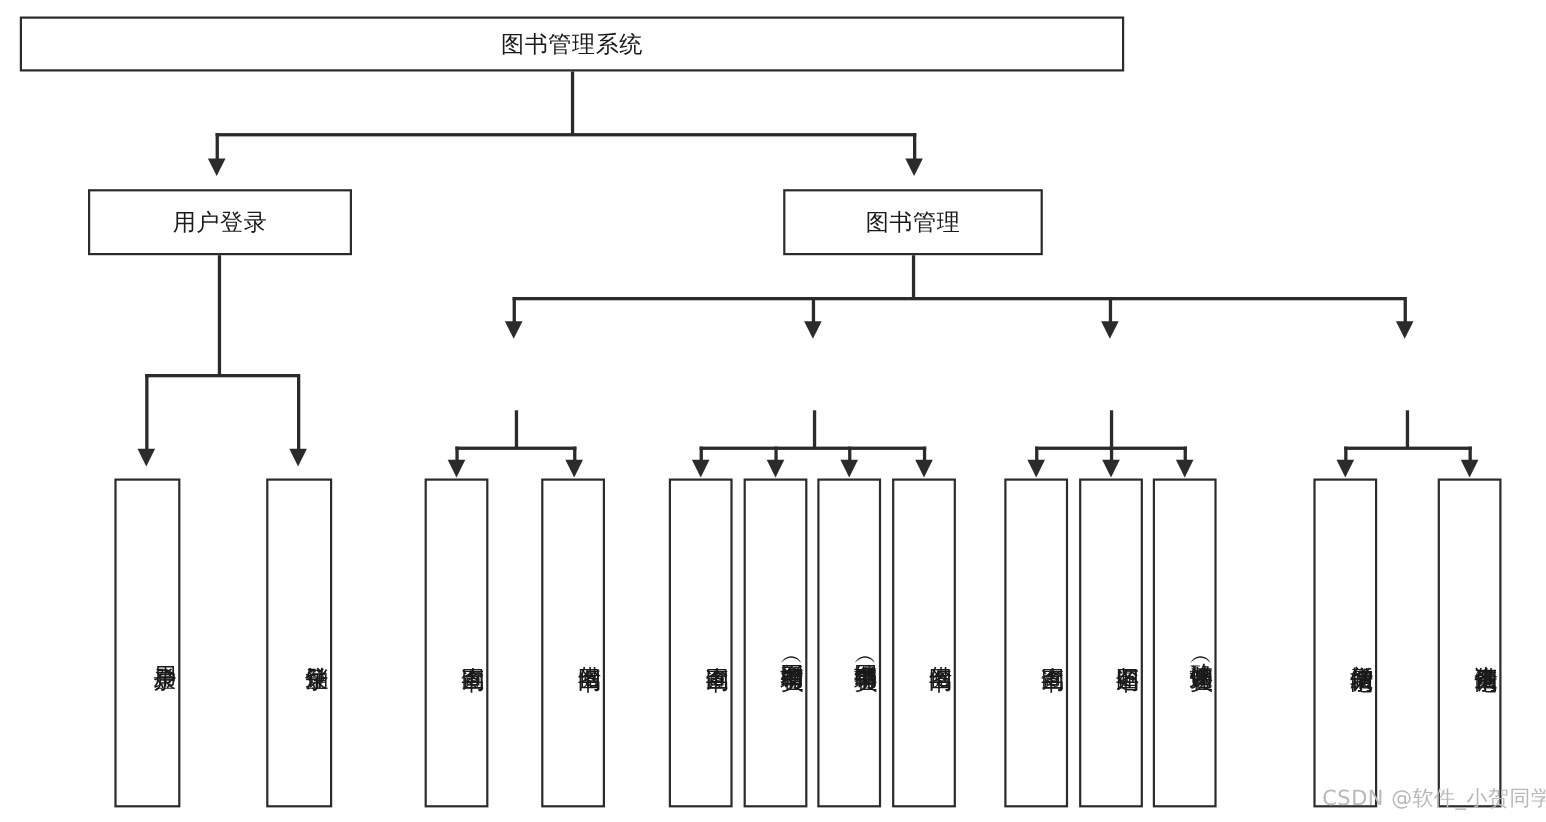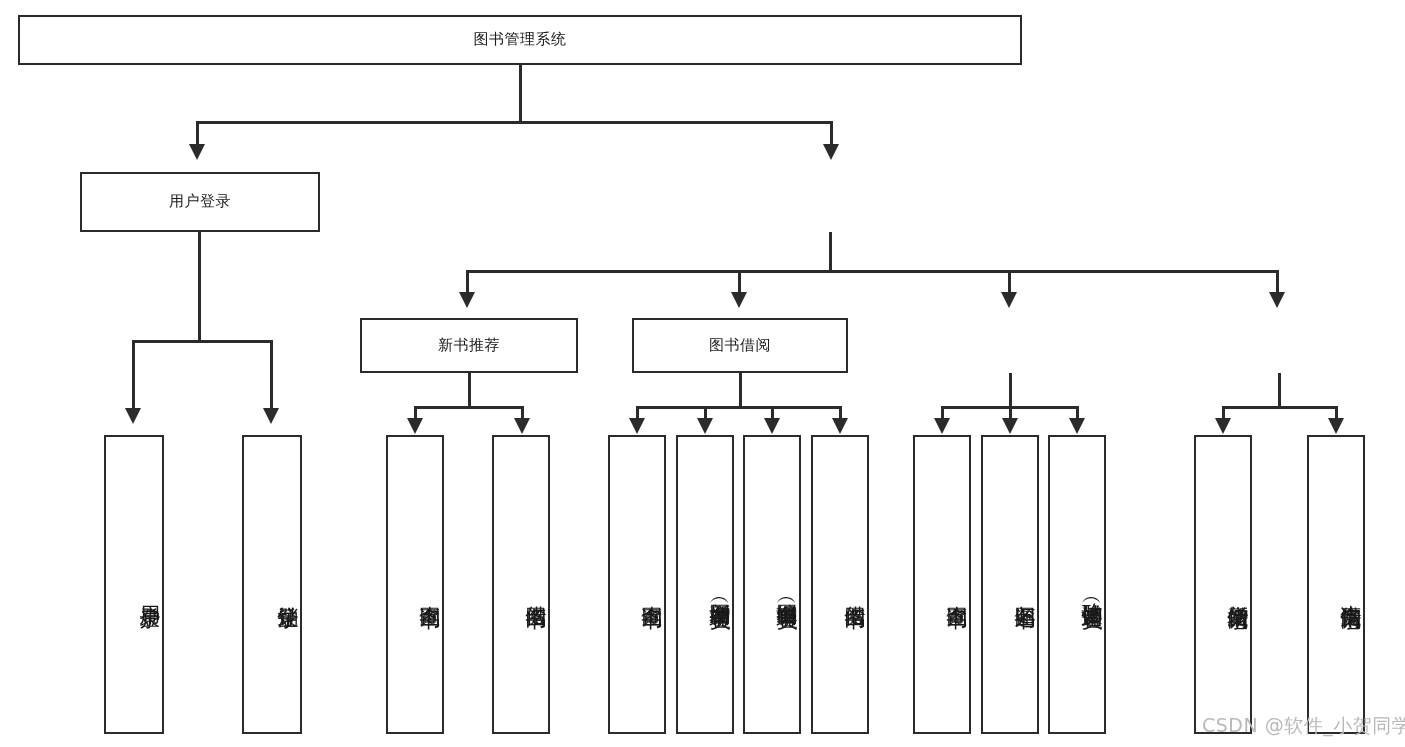--- a/index.html
+++ b/index.html
@@ -23,21 +23,21 @@
     box-sizing: border-box;
     border: 2px solid #2b2b2b;
     background: #ffffff;
     display: flex;
     align-items: center;
     justify-content: center;
     color: #1a1a1a;
     line-height: 1.18;
   }
   .node.h {
-    font-size: 15px;
+    font-size: 21px;
     letter-spacing: 0.5px;
     text-align: center;
   }
   .node.v {
     writing-mode: vertical-rl;
     text-orientation: upright;
     font-size: 21px;
     letter-spacing: 1px;
     align-items: flex-start;
     justify-content: center;
@@ -80,45 +80,42 @@
   <div class="seg-v" style="left:519px; top:65px; height:58px;"></div>
   <div class="seg-h" style="left:196px; top:121px; width:637px;"></div>
   <div class="seg-v" style="left:196px; top:121px; height:25px;"></div>
   <div class="arrow" style="left:189px; top:144px;"></div>
   <div class="seg-v" style="left:830px; top:121px; height:25px;"></div>
   <div class="arrow" style="left:823px; top:144px;"></div>
 
   <div class="node h" style="left:80px; top:172px; width:240px; height:60px;">
     <span>用户登录</span>
   </div>
+  <div class="node h" style="left:712px; top:172px; width:236px; height:60px;">
+    <span>图书管理</span>
+  </div>
 
   <div class="seg-v" style="left:198px; top:232px; height:110px;"></div>
   <div class="seg-h" style="left:132px; top:340px; width:140px;"></div>
   <div class="seg-v" style="left:132px; top:340px; height:70px;"></div>
   <div class="arrow" style="left:125px; top:408px;"></div>
   <div class="seg-v" style="left:270px; top:340px; height:70px;"></div>
   <div class="arrow" style="left:263px; top:408px;"></div>
 
   <div class="seg-v" style="left:829px; top:232px; height:40px;"></div>
   <div class="seg-h" style="left:466px; top:270px; width:812px;"></div>
   <div class="seg-v" style="left:466px; top:270px; height:24px;"></div>
   <div class="arrow" style="left:459px; top:292px;"></div>
   <div class="seg-v" style="left:738px; top:270px; height:24px;"></div>
   <div class="arrow" style="left:731px; top:292px;"></div>
   <div class="seg-v" style="left:1008px; top:270px; height:24px;"></div>
   <div class="arrow" style="left:1001px; top:292px;"></div>
   <div class="seg-v" style="left:1276px; top:270px; height:24px;"></div>
   <div class="arrow" style="left:1269px; top:292px;"></div>
 
-  <div class="node h" style="left:360px; top:318px; width:218px; height:55px;">
-    <span>新书推荐</span>
-  </div>
-  <div class="node h" style="left:632px; top:318px; width:216px; height:55px;">
-    <span>图书借阅</span>
-  </div>
 
   <div class="seg-v" style="left:468px; top:373px; height:35px;"></div>
   <div class="seg-h" style="left:414px; top:406px; width:110px;"></div>
   <div class="seg-v" style="left:414px; top:406px; height:14px;"></div>
   <div class="arrow" style="left:407px; top:418px;"></div>
   <div class="seg-v" style="left:521px; top:406px; height:14px;"></div>
   <div class="arrow" style="left:514px; top:418px;"></div>
 
   <div class="seg-v" style="left:739px; top:373px; height:35px;"></div>
   <div class="seg-h" style="left:636px; top:406px; width:206px;"></div>

